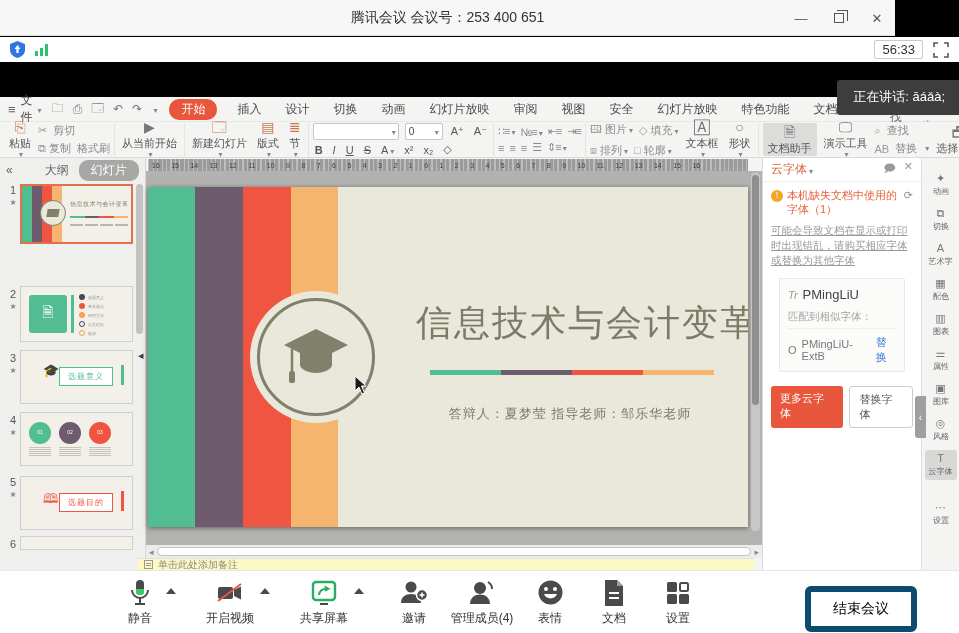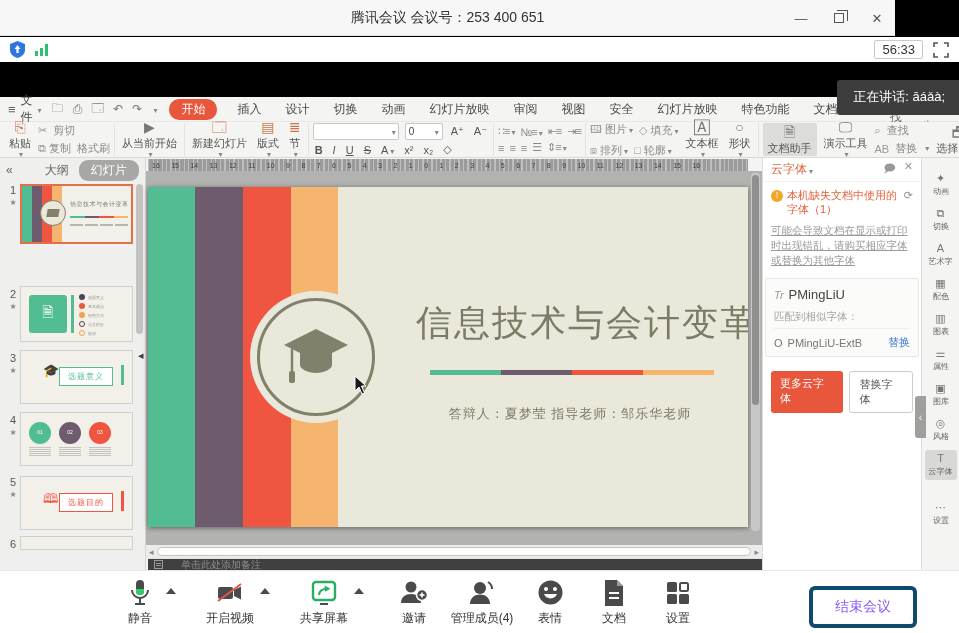--- a/index.html
+++ b/index.html
@@ -111,33 +111,33 @@
   .slide-divider { position:absolute; left:282px; top:183px; width:284px; height:5px; display:flex; }
   .slide-divider i { flex:1; }
   .slide-byline { position:absolute; left:272px; top:218px; width:300px; text-align:center; font-size:13px; color:#7c7b65; letter-spacing:1px; white-space:nowrap; }
   .cursor { position:absolute; left:206px; top:188px; }
   .v-scroll { position:absolute; right:2px; top:2px; width:9px; height:358px; background:#c7c7c6; border-radius:4px; }
   .v-thumb { position:absolute; left:1px; top:2px; width:7px; height:230px; background:#8f8f8e; border-radius:4px; }
 
   
   .hscroll { position:absolute; left:146px; top:448px; width:616px; height:13px; background:#ececeb; display:flex; align-items:center; padding:0 3px; gap:3px; color:#888; font-size:9px; }
   .hscroll .track { flex:1; height:9px; border:1px solid #c3c3c2; border-radius:5px; background:#fdfdfc; }
-  .notesbar { position:absolute; left:148px; top:461px; width:616px; height:12px; background:#404040; border-top:1px solid #e2e2e1; display:flex; align-items:center; gap:18px; padding:0 6px; color:#8b8b8a; font-size:10px; }
+  .notesbar { position:absolute; left:138px; top:461px; width:616px; height:12px; background:#fef9c3; border-top:1px solid #e2e2e1; display:flex; align-items:center; gap:5px; padding:0 6px; color:#8b8b8a; font-size:10px; }
   .notes-icon { width:9px; height:9px; border:1px solid #9a9a99; position:relative; }
   .notes-icon::after { content:""; position:absolute; left:1px; top:2px; width:5px; height:1px; background:#9a9a99; box-shadow:0 2px 0 #9a9a99; }
 
   
   .fontpane { position:absolute; left:762px; top:61px; width:159px; height:412px; background:#fff; border-left:1px solid #dcdcdb; font-size:11px; }
   .fp-head { display:flex; align-items:center; height:24px; padding:0 8px; color:#d9623b; font-size:12px; border-bottom:1px solid #f0f0ef; }
   .fp-head .hicons { margin-left:auto; display:flex; gap:8px; color:#999; font-size:11px; }
   .fp-warn { display:flex; align-items:flex-start; gap:4px; padding:7px 8px 2px; color:#e8613c; font-size:11px; line-height:1.25; }
   .fp-warn .winfo { flex:0 0 auto; width:12px; height:12px; border-radius:50%; background:#f5a623; color:#fff; font-size:9px; display:flex; align-items:center; justify-content:center; margin-top:1px; }
   .fp-warn .wrefresh { margin-left:auto; color:#999; }
   .fp-desc { padding:4px 8px 6px; color:#9a9a99; line-height:1.45; font-size:10.5px;text-decoration:underline; }
-  .fp-card { margin:4px 2px; border:1px solid #e7e7e6; background:#fbfbfa; border-radius:2px; padding:8px 8px 6px; }
+  .fp-card { margin:4px 16px; border:1px solid #e7e7e6; background:#fbfbfa; border-radius:2px; padding:8px 8px 6px; }
   .fp-fontname { display:flex; align-items:center; gap:5px; color:#444; font-size:13px; }
   .fp-fontname .tr { color:#9a9a99; font-size:11px; font-style:italic; }
   .fp-match { color:#a5a5a4; margin:8px 0 4px; font-size:10.5px; }
   .fp-repl-row { display:flex; align-items:center; gap:5px; border-top:1px solid #efefee; padding-top:6px; color:#777; }
   .fp-repl-row .olink { margin-left:auto; color:#3a7bd5; }
   .fp-btns { display:flex; gap:6px; padding:10px 8px; }
   .btn-orange { background:#e8573c; color:#fff; border-radius:3px; padding:5px 9px; font-size:11px; }
   .btn-ghost { background:#fff; border:1px solid #ccc; color:#555; border-radius:3px; padding:5px 9px; font-size:11px; }
 
   
@@ -149,21 +149,21 @@
   .rail-item.gap { margin-top:14px; }
   .rail-handle { position:absolute; left:-7px; top:238px; width:11px; height:42px; background:#9f9f9e; border-radius:3px 0 0 3px; color:#fff; display:flex; align-items:center; justify-content:center; font-size:10px; }
 
   
   .meetbar { position:absolute; left:0; top:570px; width:959px; height:63px; background:#fff; border-top:1px solid #e7e7e7; display:flex; align-items:center; padding-left:108px; gap:0; }
   .mitem { display:flex; flex-direction:column; align-items:center; justify-content:center; width:72px; position:relative; }
   .mitem.narrow { width:64px; }
   .mitem .micon-box { height:30px; display:flex; align-items:center; justify-content:center; }
   .mitem .mlabel { font-size:12px; color:#333; margin-top:2px; white-space:nowrap; }
   .mtri { position:absolute; right:-4px; top:10px; width:0; height:0; border-left:5px solid transparent; border-right:5px solid transparent; border-bottom:6px solid #4a4a4a; }
-  .endbtn { position:absolute; right:42px; top:15px; border:4px solid #0c4a6e; color:#8b5cf6; border-radius:6px; padding:8px 22px; font-size:14px; background:#fff; }
+  .endbtn { position:absolute; right:42px; top:15px; border:6px solid #0c4a6e; color:#000000; border-radius:6px; padding:8px 22px; font-size:14px; background:#fff; }
   .mgap { width:22px; }
 </style>
 </head>
 <body>
 
 <div id="root">
 
   <div class="titlebar">
     <span class="title">腾讯会议 会议号：253 400 651</span>
     <div class="win-controls">

